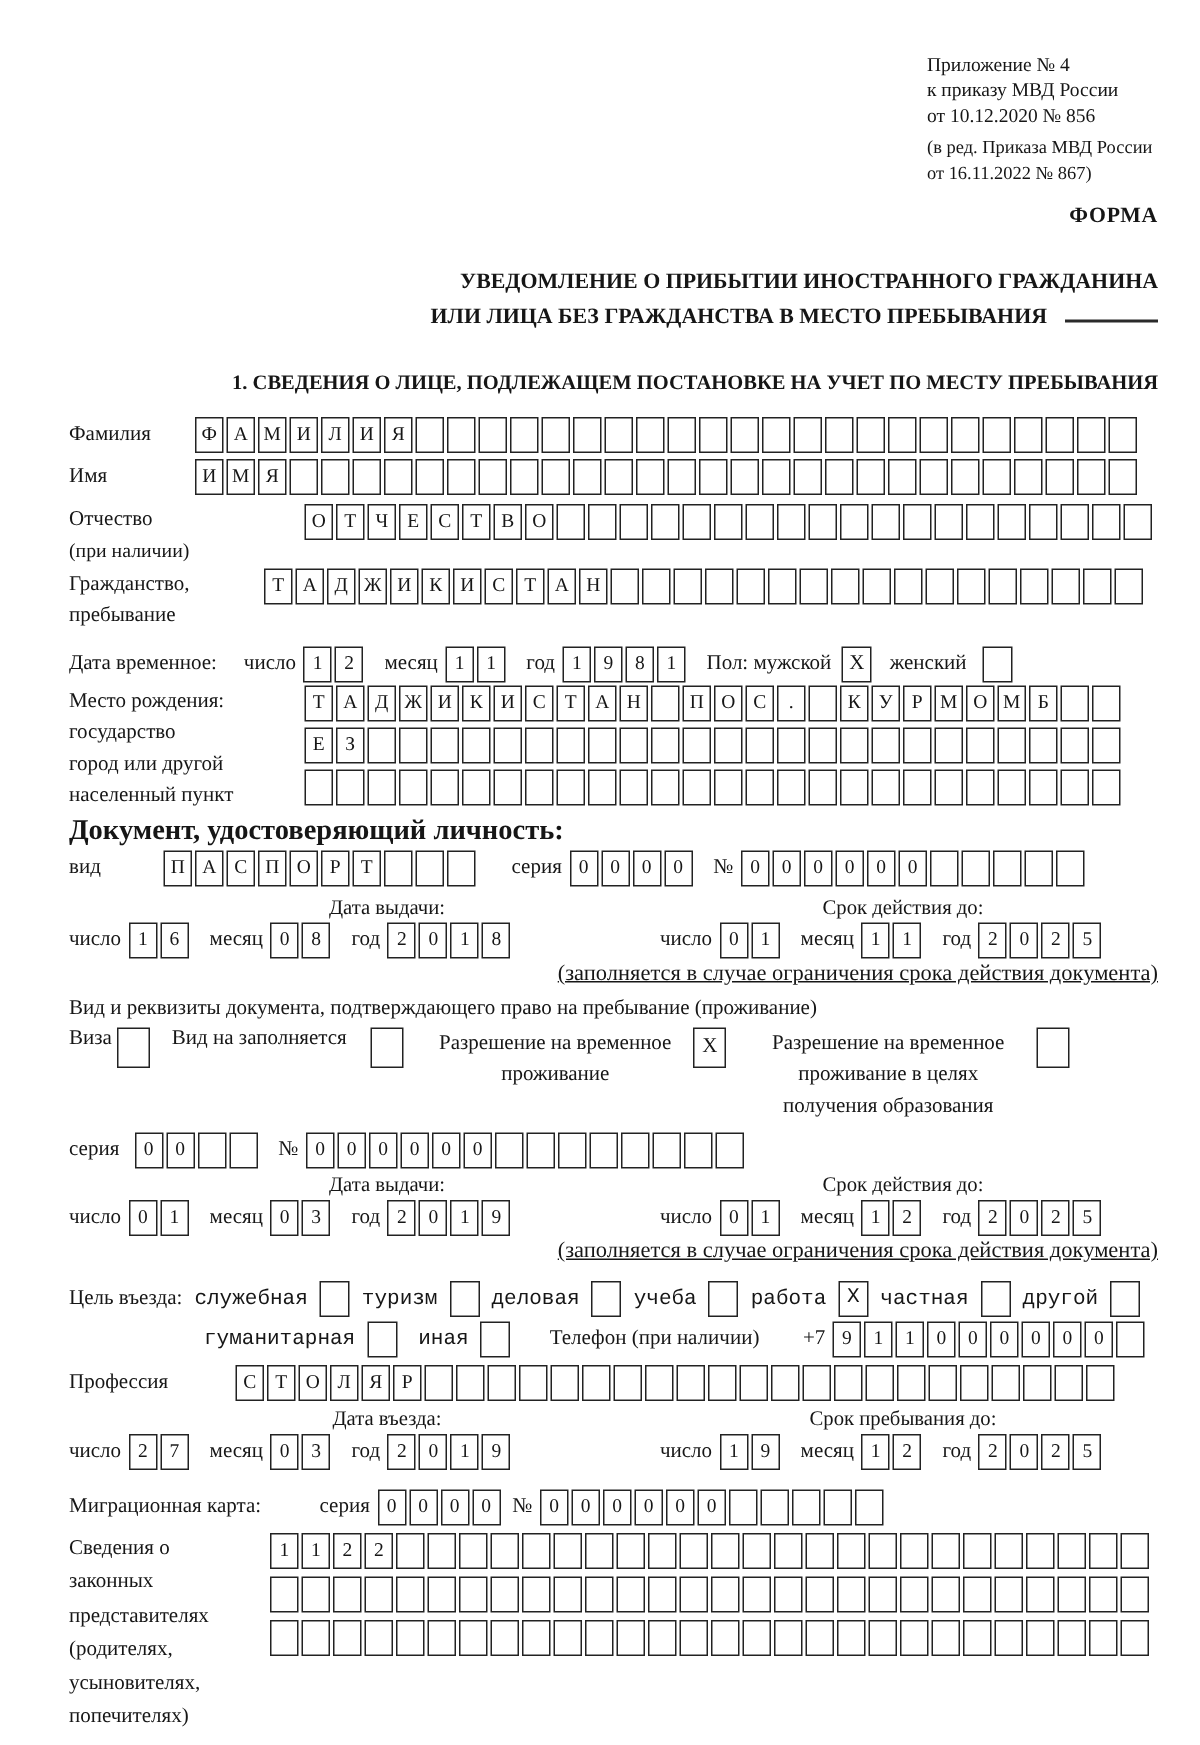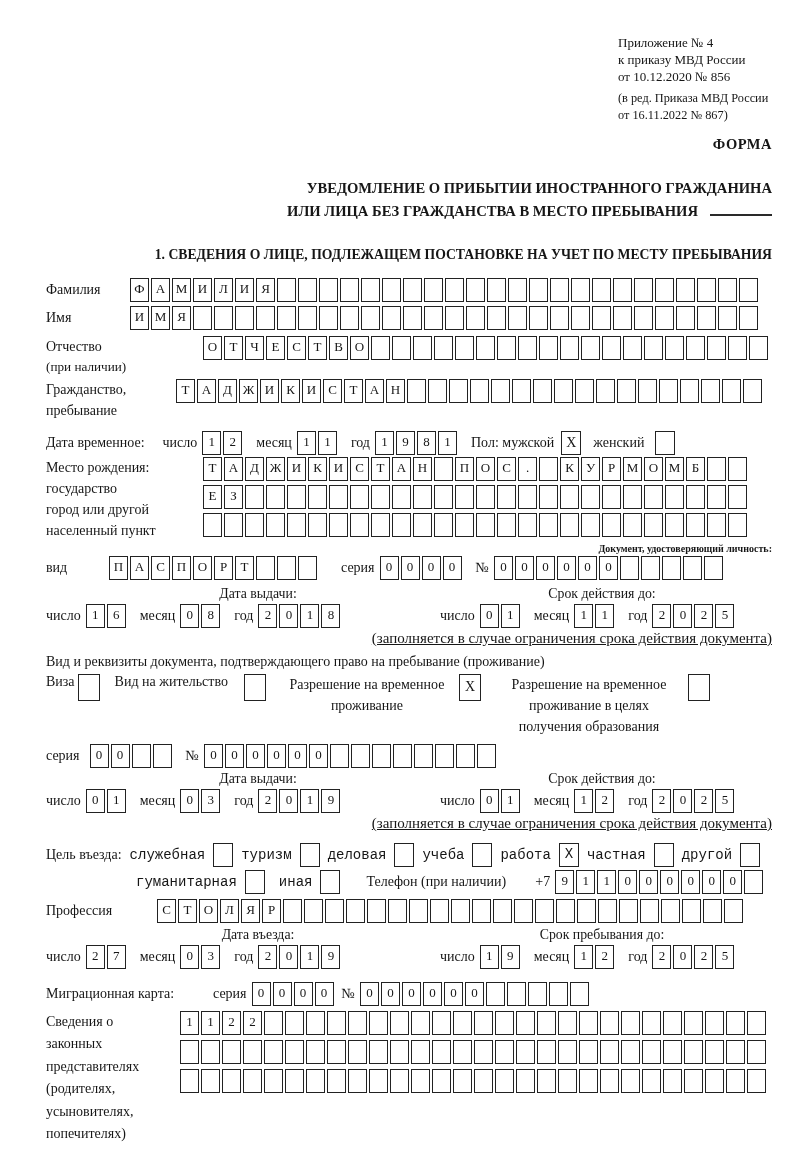--- a/index.html
+++ b/index.html
@@ -27,21 +27,21 @@
   .w63{width:63px}.w84{width:84px}.w111{width:111px}.w130{width:130px}
   .w134{width:134px}.w155{width:155px}.w157{width:157px}
   .lbl-line { display:block; line-height:1.5; }
   .lbl-sm { font-size:13.2px; }
 
   .cells { display:inline-flex; }
   .cell { flex:0 0 auto; width:19px; height:24px; border:1.8px solid #222;
           margin-right:2px; text-align:center; line-height:20px; font-size:13px; }
   .stack { display:flex; flex-direction:column; gap:4px; }
 
-  .doc-head { text-align:right; font-weight:bold; font-size:10px; margin-top:2px; }
+  .doc-head { text-align:left; font-weight:bold; font-size:19px; margin-top:2px; }
   .sub { margin:0 5px 0 12px; flex:0 0 auto; }
   .sub-first { margin-left:0; }
 
   .cbox { flex:0 0 auto; display:inline-block; width:22px; height:27px; border:1.8px solid #222;
           margin-left:6px; text-align:center; line-height:24px; font-size:14px; vertical-align:middle; }
   .cbox.sm { width:20px; height:24px; line-height:21px; }
 
   .dates { display:flex; margin-top:4px; }
   .dcol { flex:0 0 auto; }
   .dcol.l { width:340px; }
@@ -443,21 +443,21 @@
   <div class="dnote">(заполняется в случае ограничения срока действия документа)</div>
 
   <div class="intro">Вид и реквизиты документа, подтверждающего право на пребывание (проживание)</div>
 
   <div class="optrow">
     <div class="opt">
       <span>Виза</span>
       <span class="cbox" style="margin-left:3px"></span>
     </div>
     <div class="opt">
-      <span>Вид на жительство</span>
+      <span>Вид на заполняется</span>
       <span class="cbox" style="margin-left:16px"></span>
     </div>
     <div class="opt">
       <span class="opt-c wc170">Разрешение на временное проживание</span>
       <span class="cbox">X</span>
     </div>
     <div class="opt">
       <span class="opt-c wc185">Разрешение на временное проживание в целях получения образования</span>
       <span class="cbox"></span>
     </div>

